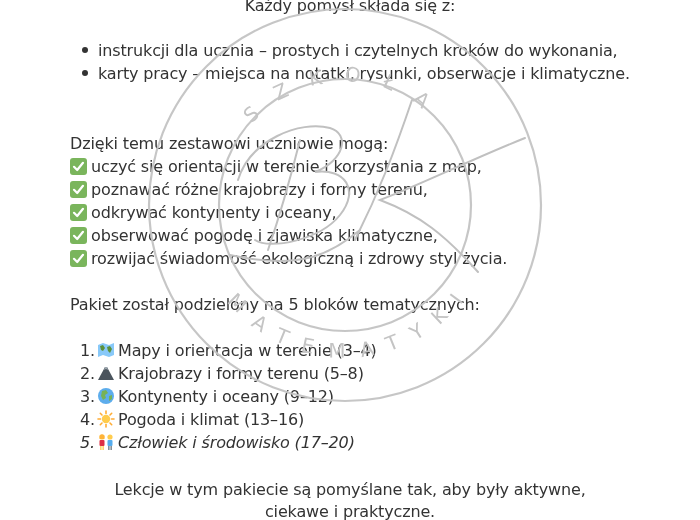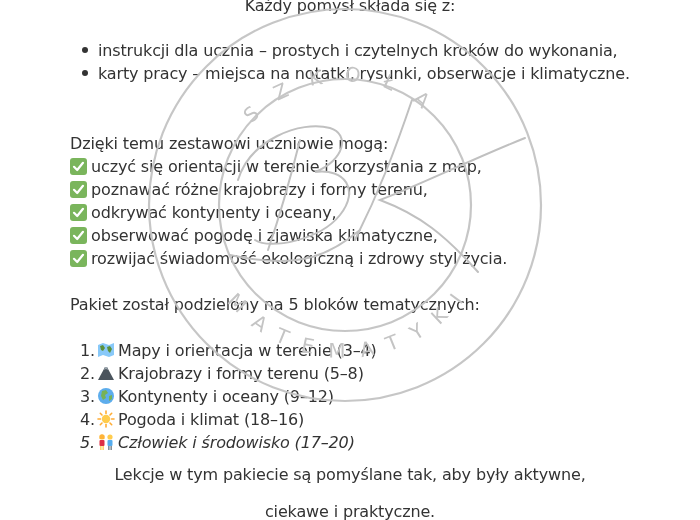--- a/index.html
+++ b/index.html
@@ -148,38 +148,38 @@
               <line x1="9" y1="1" x2="9" y2="3.5"></line>
               <line x1="9" y1="14.5" x2="9" y2="17"></line>
               <line x1="1" y1="9" x2="3.5" y2="9"></line>
               <line x1="14.5" y1="9" x2="17" y2="9"></line>
               <line x1="3.3" y1="3.3" x2="5" y2="5"></line>
               <line x1="13" y1="13" x2="14.7" y2="14.7"></line>
               <line x1="3.3" y1="14.7" x2="5" y2="13"></line>
               <line x1="13" y1="5" x2="14.7" y2="3.3"></line>
             </g>
             <circle cx="9" cy="9" r="4.2" fill="#ffcc4d"></circle>
-          </svg></span><span>Pogoda i klimat (18–16)</span>
+          </svg></span><span>Pogoda i klimat (13–16)</span>
     </div>
     <div class="line" style="left:80px; top:431px;font-style:italic;">
       <span class="num">5.</span><span class="emoji"><svg width="18" height="18" viewBox="0 0 18 18">
             <circle cx="5" cy="4" r="2.6" fill="#ffcc4d"></circle>
             <path d="M2.5 2.5 Q5 0 7.5 2.5 L7.5 6 L2.5 6 Z" fill="#ffac33" opacity="0.8"></path>
             <rect x="2.5" y="7" width="5" height="6" rx="1" fill="#dd2e44"></rect>
             <rect x="3.2" y="13" width="1.3" height="4" fill="#ffcc4d"></rect>
             <rect x="5.5" y="13" width="1.3" height="4" fill="#ffcc4d"></rect>
             <circle cx="13" cy="4" r="2.6" fill="#ffcc4d"></circle>
             <rect x="10.5" y="7" width="5" height="6" rx="1" fill="#55acee"></rect>
             <rect x="11.2" y="13" width="1.3" height="4" fill="#66757f"></rect>
             <rect x="13.5" y="13" width="1.3" height="4" fill="#66757f"></rect>
           </svg></span><span>Człowiek i środowisko (17–20)</span>
     </div>
   </div>
 
-  <div class="line center" style="top:463px;">Lekcje w tym pakiecie są pomyślane tak, aby były aktywne,</div>
+  <div class="line center" style="top:478px;">Lekcje w tym pakiecie są pomyślane tak, aby były aktywne,</div>
   <div class="line center" style="top:500px;">ciekawe i praktyczne.</div>
 
   <svg class="stamp" viewBox="0 0 700 520">
     <defs>
       <path id="topArc" d="M 222 205 A 123 123 0 0 1 468 205"></path>
       <path id="botArc" d="M 195 230 A 152 152 0 0 0 495 230"></path>
     </defs>
     <g fill="none" stroke="#c4c4c4" stroke-width="2.2" opacity="0.95">
       <circle cx="345" cy="205" r="196"></circle>
       <circle cx="345" cy="205" r="126"></circle>

